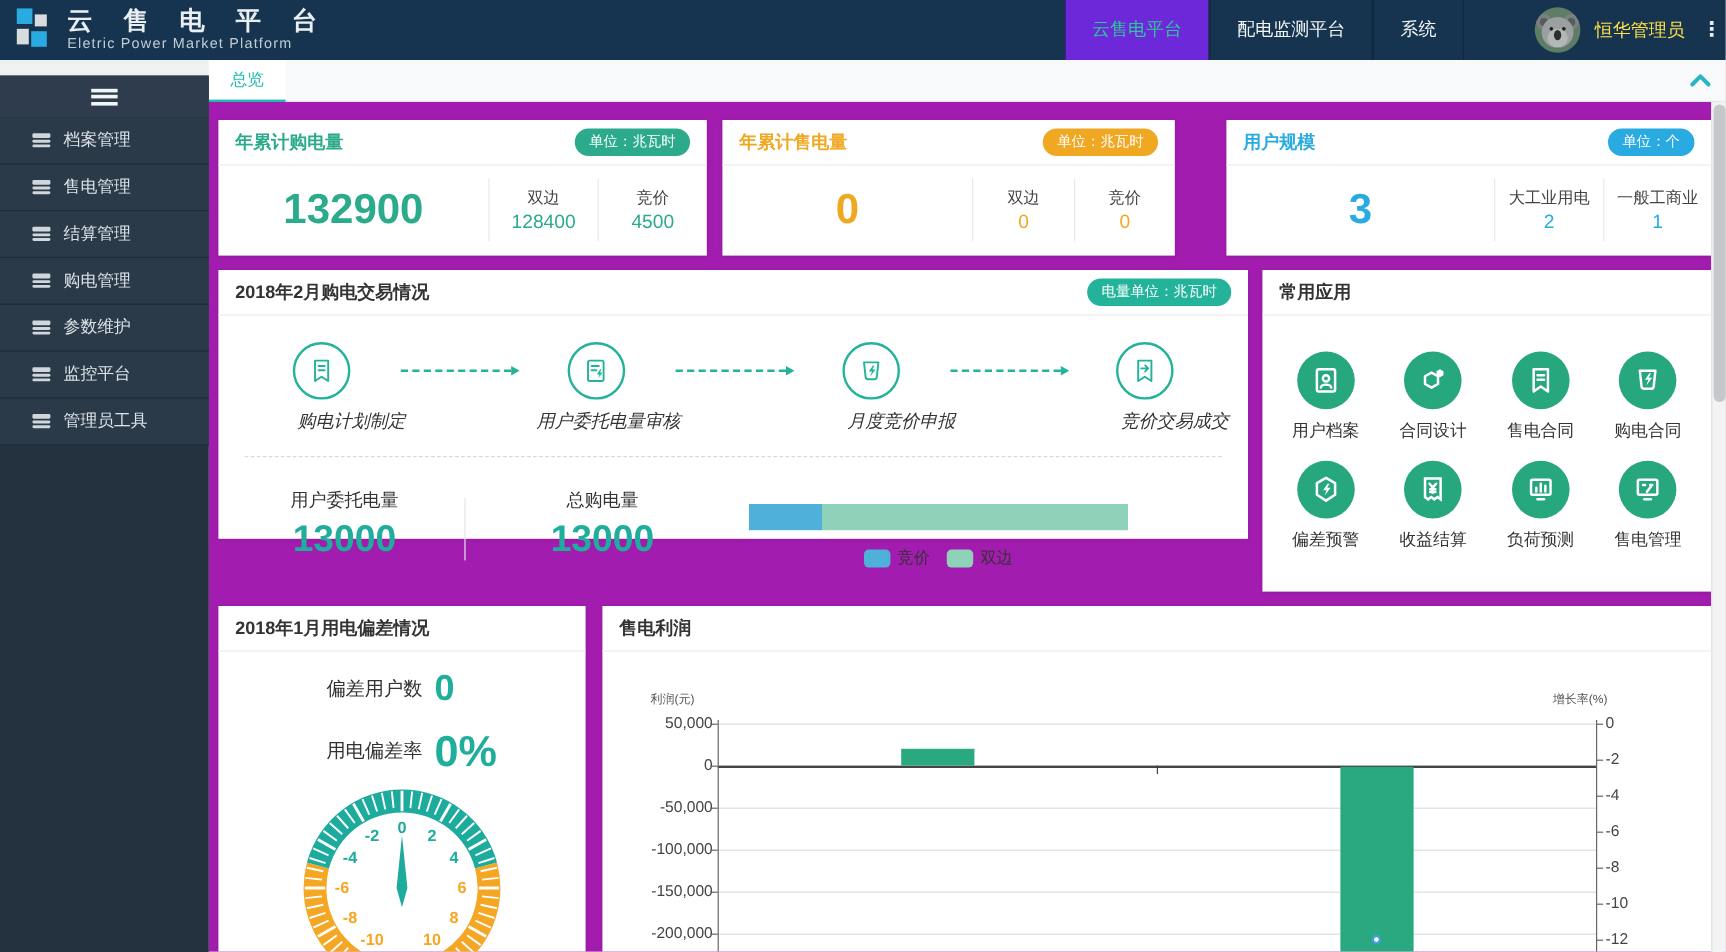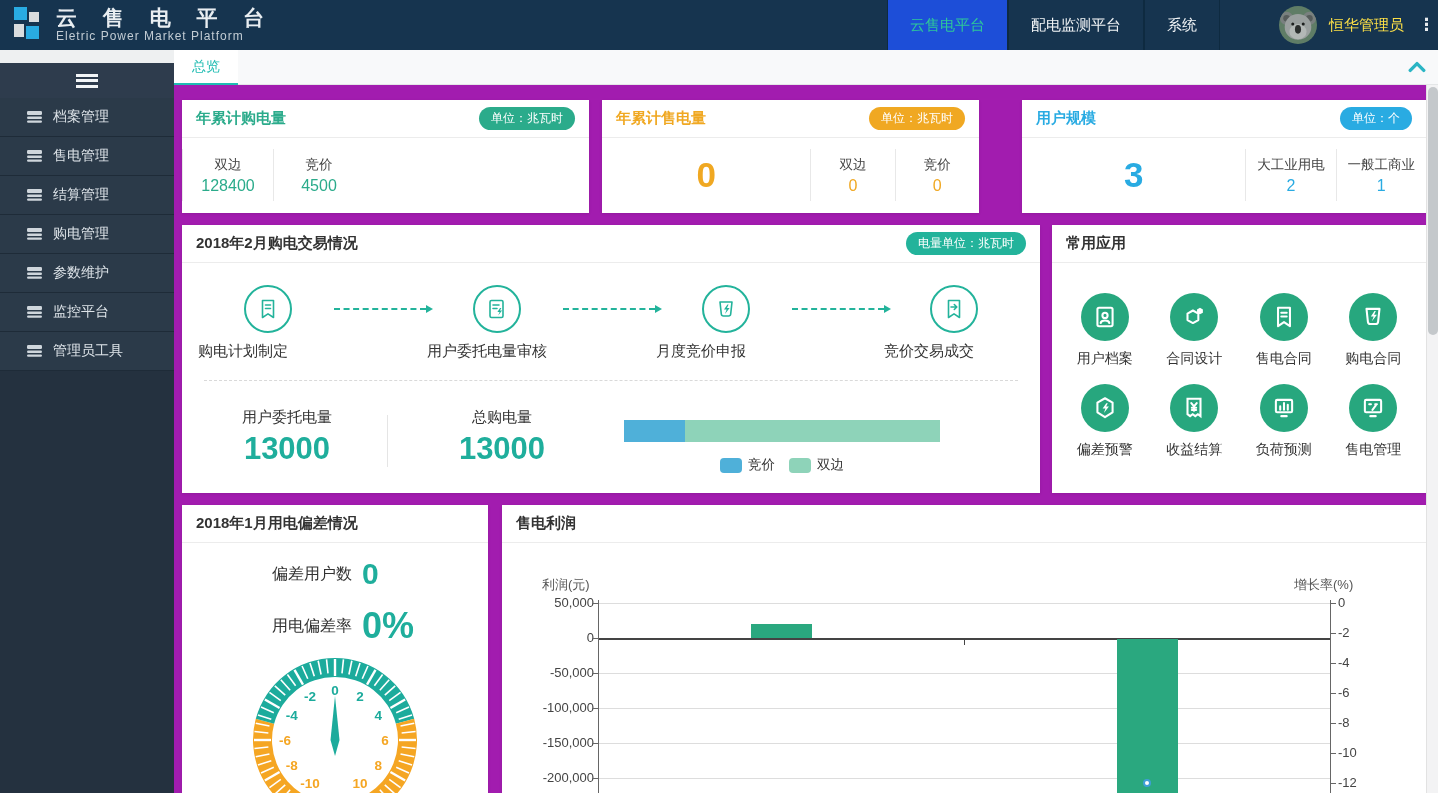--- a/index.html
+++ b/index.html
@@ -13,21 +13,21 @@
   .logo-squares i { position:absolute; display:block; }
   .sq1 { left:2px; top:1px; width:13px; height:13px; background:#29abe2; }
   .sq2 { left:17px; top:6px; width:10px; height:10px; background:#d9dcde; }
   .sq3 { left:2px; top:18px; width:10px; height:13px; background:#d9dcde; }
   .sq4 { left:14px; top:20px; width:13px; height:13px; background:#29abe2; }
   .logo-title { color:#e9eef2; font-size:21px; letter-spacing:10px; font-weight:bold; line-height:22px; }
   .logo-sub { color:#c2ccd4; font-size:12px; letter-spacing:1px; }
   .topnav { position:absolute; right:218px; top:0; height:50px; display:flex; }
   .topnav-item { height:50px; line-height:50px; padding:0 22px; color:#f2f5f7; font-size:15px;
     border-left:1px solid #0e2a40; border-right:1px solid #0e2a40; cursor:pointer; }
-  .topnav-item.active { background:#1d4ed8; color:#2ec79a; }
+  .topnav-item.active { background:#6d28d9; color:#2ec79a; }
   .userbox { position:absolute; right:8px; top:0; height:50px; display:flex; align-items:center; }
   .avatar { width:38px; height:38px; border-radius:50%; overflow:hidden; background:#5f7d66; margin-right:12px; }
   .username { color:#fde047; font-size:15px; margin-right:14px; }
   .vdots { color:#e7ebee; font-size:17px; font-weight:bold; line-height:14px; width:12px; cursor:pointer; }
 
   
   .sidebar { position:absolute; left:0; top:63px; width:174px; height:743px; background:#24313f; z-index:20; }
   .burger { height:35px; background:#2e3c4d; display:flex; align-items:center; justify-content:center; cursor:pointer; }
   .burger span { display:block; width:22px; }
   .burger i { display:block; height:3px; background:#f2f5f7; margin:2.5px 0; }
@@ -57,21 +57,21 @@
   
   .stat-body { display:flex; height:74px; align-items:center; }
   .stat-main { width:225px; text-align:center; font-size:35px; font-weight:bold; }
   .stat-col { width:91px; text-align:center; border-left:1px solid #e8e8e8; height:52px;
     display:flex; flex-direction:column; justify-content:center; }
   .stat-col .lb { font-size:13.5px; color:#444; margin-bottom:3px; }
   .stat-col .vl { font-size:16px; }
 
   
   .flowwrap { position:relative; height:118px; }
-  .step { position:absolute; top:22px; width:140px; text-align:left; }
+  .step { position:absolute; top:22px; width:140px; text-align:right;font-style:italic; }
   .step-circle { width:48px; height:48px; border:2px solid #23b39b; border-radius:50%;
     margin:0 auto; display:flex; align-items:center; justify-content:center; background:#fff; }
   .step-label { margin-top:9px; font-size:15px; color:#333; }
   .flow-arrow { position:absolute; top:45px; width:92px; border-top:2px dashed #23b39b; }
   .flow-arrow:after { content:""; position:absolute; right:-7px; top:-5.5px; border-left:7px solid #23b39b;
     border-top:4.5px solid transparent; border-bottom:4.5px solid transparent; }
   .dash-div { position:absolute; left:22px; right:22px; top:155px; border-top:1px dashed #d9d9d9; }
   .tstat { position:absolute; top:183px; text-align:center; }
   .tstat .lb { font-size:15px; color:#333; }
   .tstat .vl { font-size:31px; font-weight:bold; color:#1fae9c; margin-top:4px; }
@@ -90,21 +90,21 @@
   .app-label { margin-top:9px; font-size:14px; color:#333; }
 
   
   .dev-row { display:flex; align-items:center; margin:14px 0 0 52px; }
   .dev-row .lb { width:118px; font-size:16px; color:#333; text-align:right; margin-right:10px; }
   .dev-row .vl { font-size:30px; font-weight:bold; color:#1fae9c; }
   .dev-row.r2 .vl { font-size:36px; }
   .gauge-svg { position:absolute; left:3px; top:85px; }
 
   
-  .axis-label { position:absolute; font-size:13px; color:#555; }
+  .axis-label { position:absolute; font-size:10px; color:#555; }
 
   .scrollbar { position:absolute; right:0; top:85px; width:12px; height:708px; background:#f3f3f4;
     border-left:1px solid #e2e2e2; z-index:40; }
   .scroll-thumb { position:absolute; left:1px; top:2px; width:10px; height:248px; background:#c4c8cb; border-radius:5px; }
 </style>
 </head>
 <body>
 
 <div class="header">
   <div class="logo">
@@ -235,20 +235,21 @@
 </div>
 
 <div class="content">
 
   <div class="card" style="left:8px; top:15px; width:407px; height:113px;">
     <div class="card-hd">
       <span class="card-title c-green">年累计购电量</span>
       <span class="badge bg-green">单位：兆瓦时</span>
     </div>
     <div class="stat-body">
+      <div class="stat-main c-green">132900</div>
       <div class="stat-col">
           <span class="lb">双边</span>
           <span class="vl c-green">128400</span>
         </div>
       <div class="stat-col">
           <span class="lb">竞价</span>
           <span class="vl c-green">4500</span>
         </div>
     </div>
   </div>
@@ -282,21 +283,21 @@
           <span class="lb">大工业用电</span>
           <span class="vl c-blue">2</span>
         </div>
       <div class="stat-col">
           <span class="lb">一般工商业</span>
           <span class="vl c-blue">1</span>
         </div>
     </div>
   </div>
 
-  <div class="card" style="left:8px; top:140px; width:858px; height:268px;">
+  <div class="card" style="left:8px; top:140px; width:858px; height:224px;">
     <div class="card-hd">
       <span class="card-title">2018年2月购电交易情况</span>
       <span class="badge bg-teal">电量单位：兆瓦时</span>
     </div>
     <div class="flowwrap">
       <div class="step" style="left:16px;">
         <div class="step-circle">
           <svg width="24" height="24" viewBox="0 0 24 24" fill="none" stroke="#23b39b" stroke-width="1.6" stroke-linecap="round" stroke-linejoin="round">
               <path d="M6.5 3.5h11v17l-5.5-3.6L6.5 20.5z"></path>
               <path d="M9.5 8h5M9.5 11.5h5"></path>

